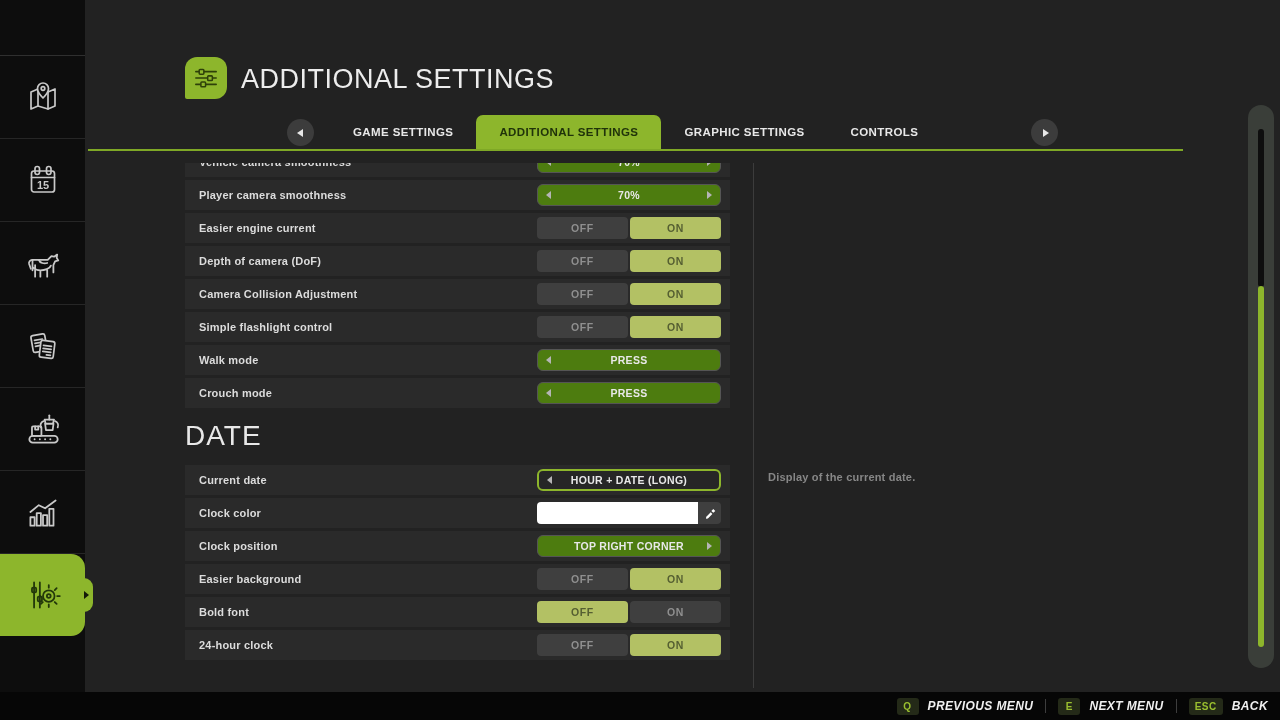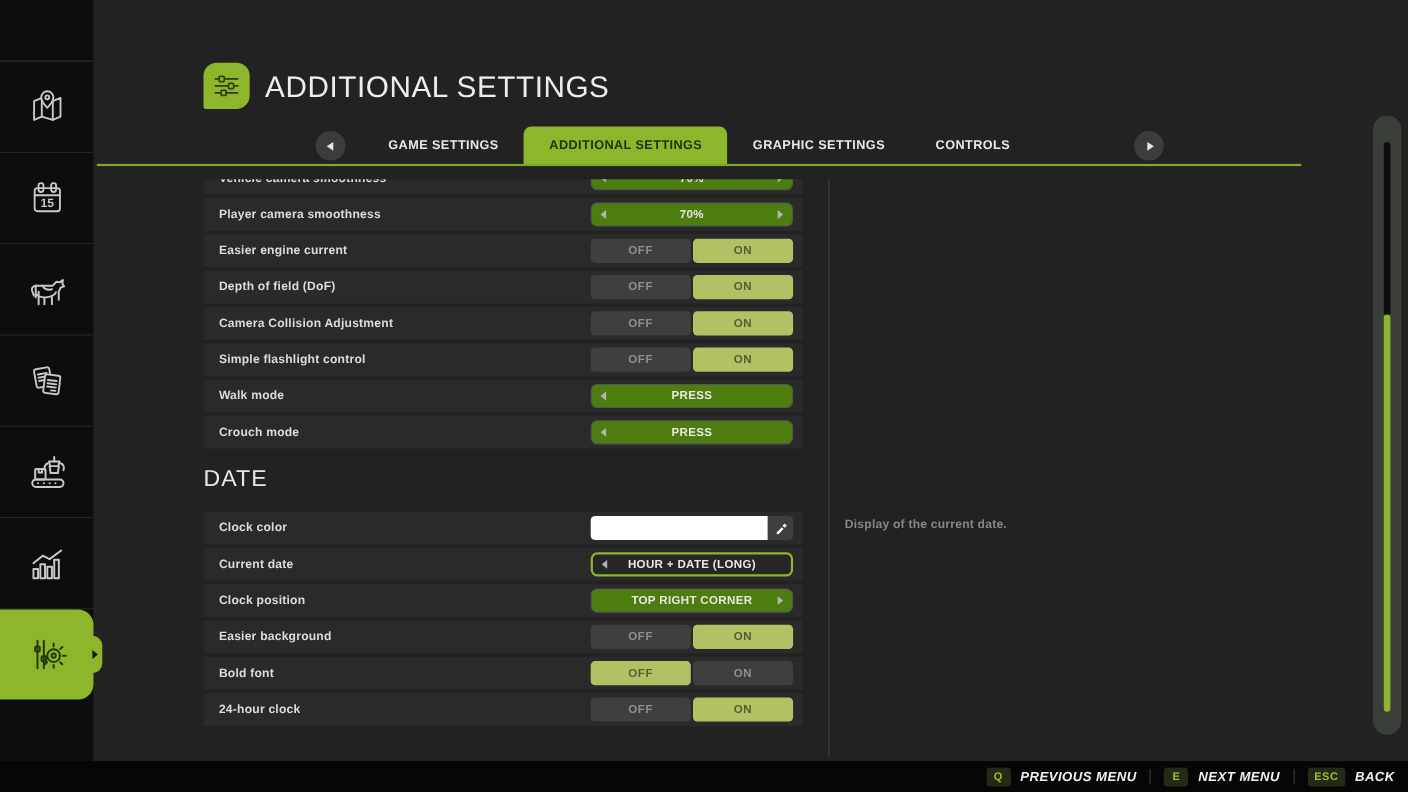--- a/index.html
+++ b/index.html
@@ -50,21 +50,21 @@
   
   .toggle{display:flex;gap:2px;}
   .tbtn{flex:1;height:22px;line-height:22px;text-align:center;font-size:10.5px;font-weight:bold;
         letter-spacing:0.6px;background:#3f3f3f;color:#8f8f8f;border-radius:4px;}
   .tbtn.sel{background:#b3c164;color:#555f32;}
   
   .colorctl{display:flex;}
   .swatch{width:161px;height:22px;background:#ffffff;border-radius:4px 0 0 4px;}
   .picker-btn{width:23px;height:22px;background:#3f3f3f;border-radius:0 4px 4px 0;display:flex;align-items:center;justify-content:center;}
   
-  #date-header{margin:12px 0 13px 0;height:32px;line-height:32px;font-size:21px;color:#e8e8e8;letter-spacing:1px;}
+  #date-header{margin:12px 0 13px 0;height:32px;line-height:32px;font-size:28px;color:#e8e8e8;letter-spacing:1px;}
   
   #vsep{position:absolute;left:668px;top:163px;width:1px;height:525px;background:#3c3c3c;}
   #desc{position:absolute;left:683px;top:471px;font-size:11px;font-weight:bold;color:#878787;letter-spacing:0.2px;}
   
   #scrollbar{position:absolute;left:1163px;top:105px;width:26px;height:563px;background:#3a3e39;border-radius:13px;}
   #sb-track{position:absolute;left:10px;top:24px;width:6px;height:158px;background:#0e0e0e;border-radius:3px;}
   #sb-thumb{position:absolute;left:10px;top:181px;width:6px;height:361px;background:#8db62c;border-radius:3px;}
   
   #footer{position:absolute;left:0;bottom:0;width:1280px;height:28px;background:#060606;z-index:6;
           display:flex;align-items:center;justify-content:flex-end;padding-right:12px;box-sizing:border-box;}
@@ -212,21 +212,21 @@
 
         <div class="row">
           <span class="row-label">Easier engine current</span>
           <div class="ctl toggle">
             <span class="tbtn">OFF</span>
             <span class="tbtn sel">ON</span>
           </div>
         </div>
 
         <div class="row">
-          <span class="row-label">Depth of field (DoF)</span>
+          <span class="row-label">Depth of camera (DoF)</span>
           <div class="ctl toggle">
             <span class="tbtn">OFF</span>
             <span class="tbtn sel">ON</span>
           </div>
         </div>
 
         <div class="row">
           <span class="row-label">Camera Collision Adjustment</span>
           <div class="ctl toggle">
             <span class="tbtn">OFF</span>
@@ -252,42 +252,42 @@
 
         <div class="row">
           <span class="row-label">Crouch mode</span>
           <div class="ctl stepper">
             <span class="arr arr-l"></span>
             <span class="stepper-val">PRESS</span>
           </div>
         </div>
 
         <div id="date-header">DATE</div>
+
+        <div class="row">
+          <span class="row-label">Current date</span>
+          <div class="ctl stepper focused">
+            <span class="arr arr-l"></span>
+            <span class="stepper-val">HOUR + DATE (LONG)</span>
+          </div>
+        </div>
 
         <div class="row">
           <span class="row-label">Clock color</span>
           <div class="ctl colorctl">
             <span class="swatch" style="background: rgb(255, 255, 255);"></span>
             <span class="picker-btn">
               <svg width="12" height="12" viewBox="0 0 16 16">
                 <path d="M3 13 L9 7 L11.2 9.2 L5.2 15.2 L2.6 15.6 Z M9.8 5.2 L12.4 2.6 L15 5.2 L12.4 7.8 Z" fill="#ffffff"></path>
               </svg>
             </span>
           </div>
         </div>
 
         <div class="row">
-          <span class="row-label">Current date</span>
-          <div class="ctl stepper focused">
-            <span class="arr arr-l"></span>
-            <span class="stepper-val">HOUR + DATE (LONG)</span>
-          </div>
-        </div>
-
-        <div class="row">
           <span class="row-label">Clock position</span>
           <div class="ctl stepper">
             <span class="stepper-val">TOP RIGHT CORNER</span>
             <span class="arr arr-r"></span>
           </div>
         </div>
 
         <div class="row">
           <span class="row-label">Easier background</span>
           <div class="ctl toggle">

